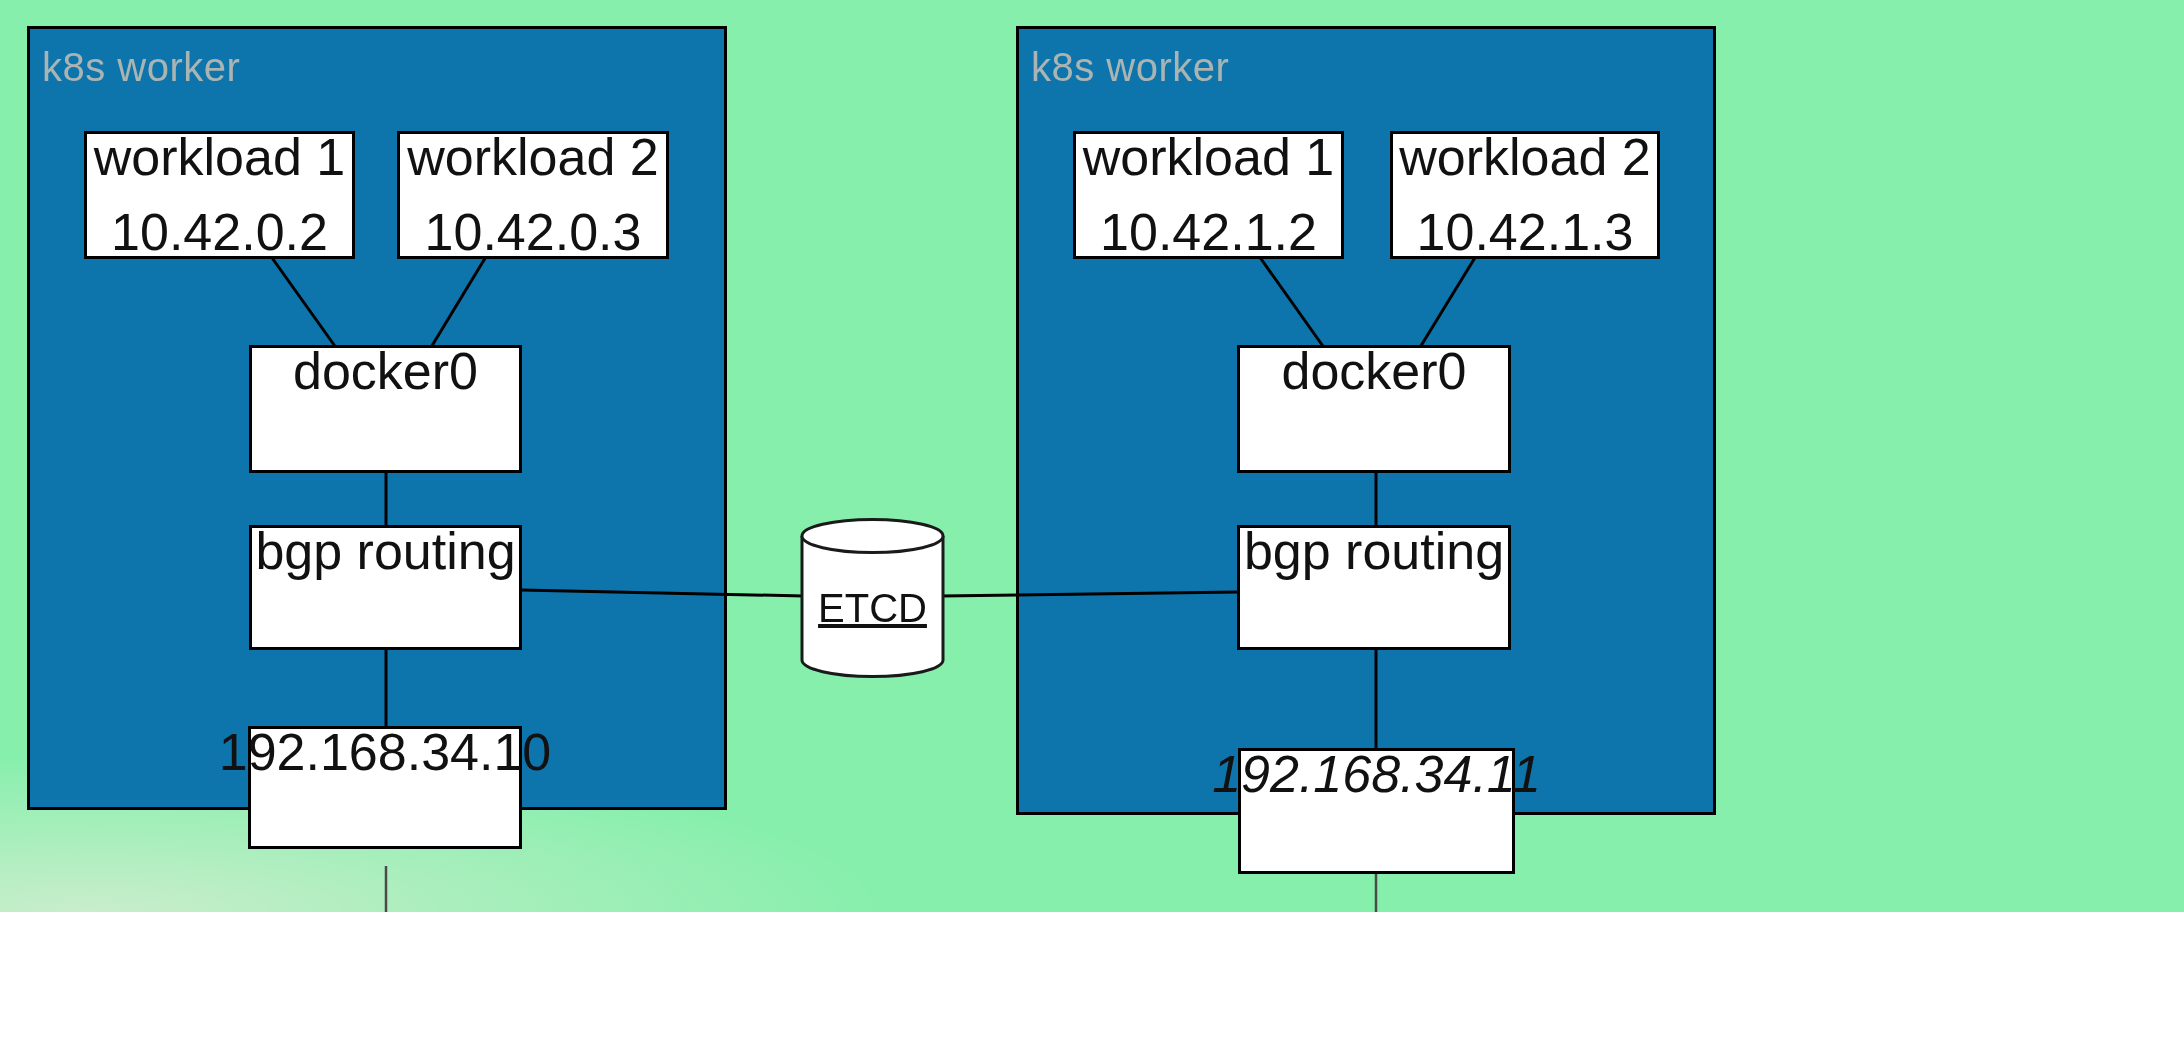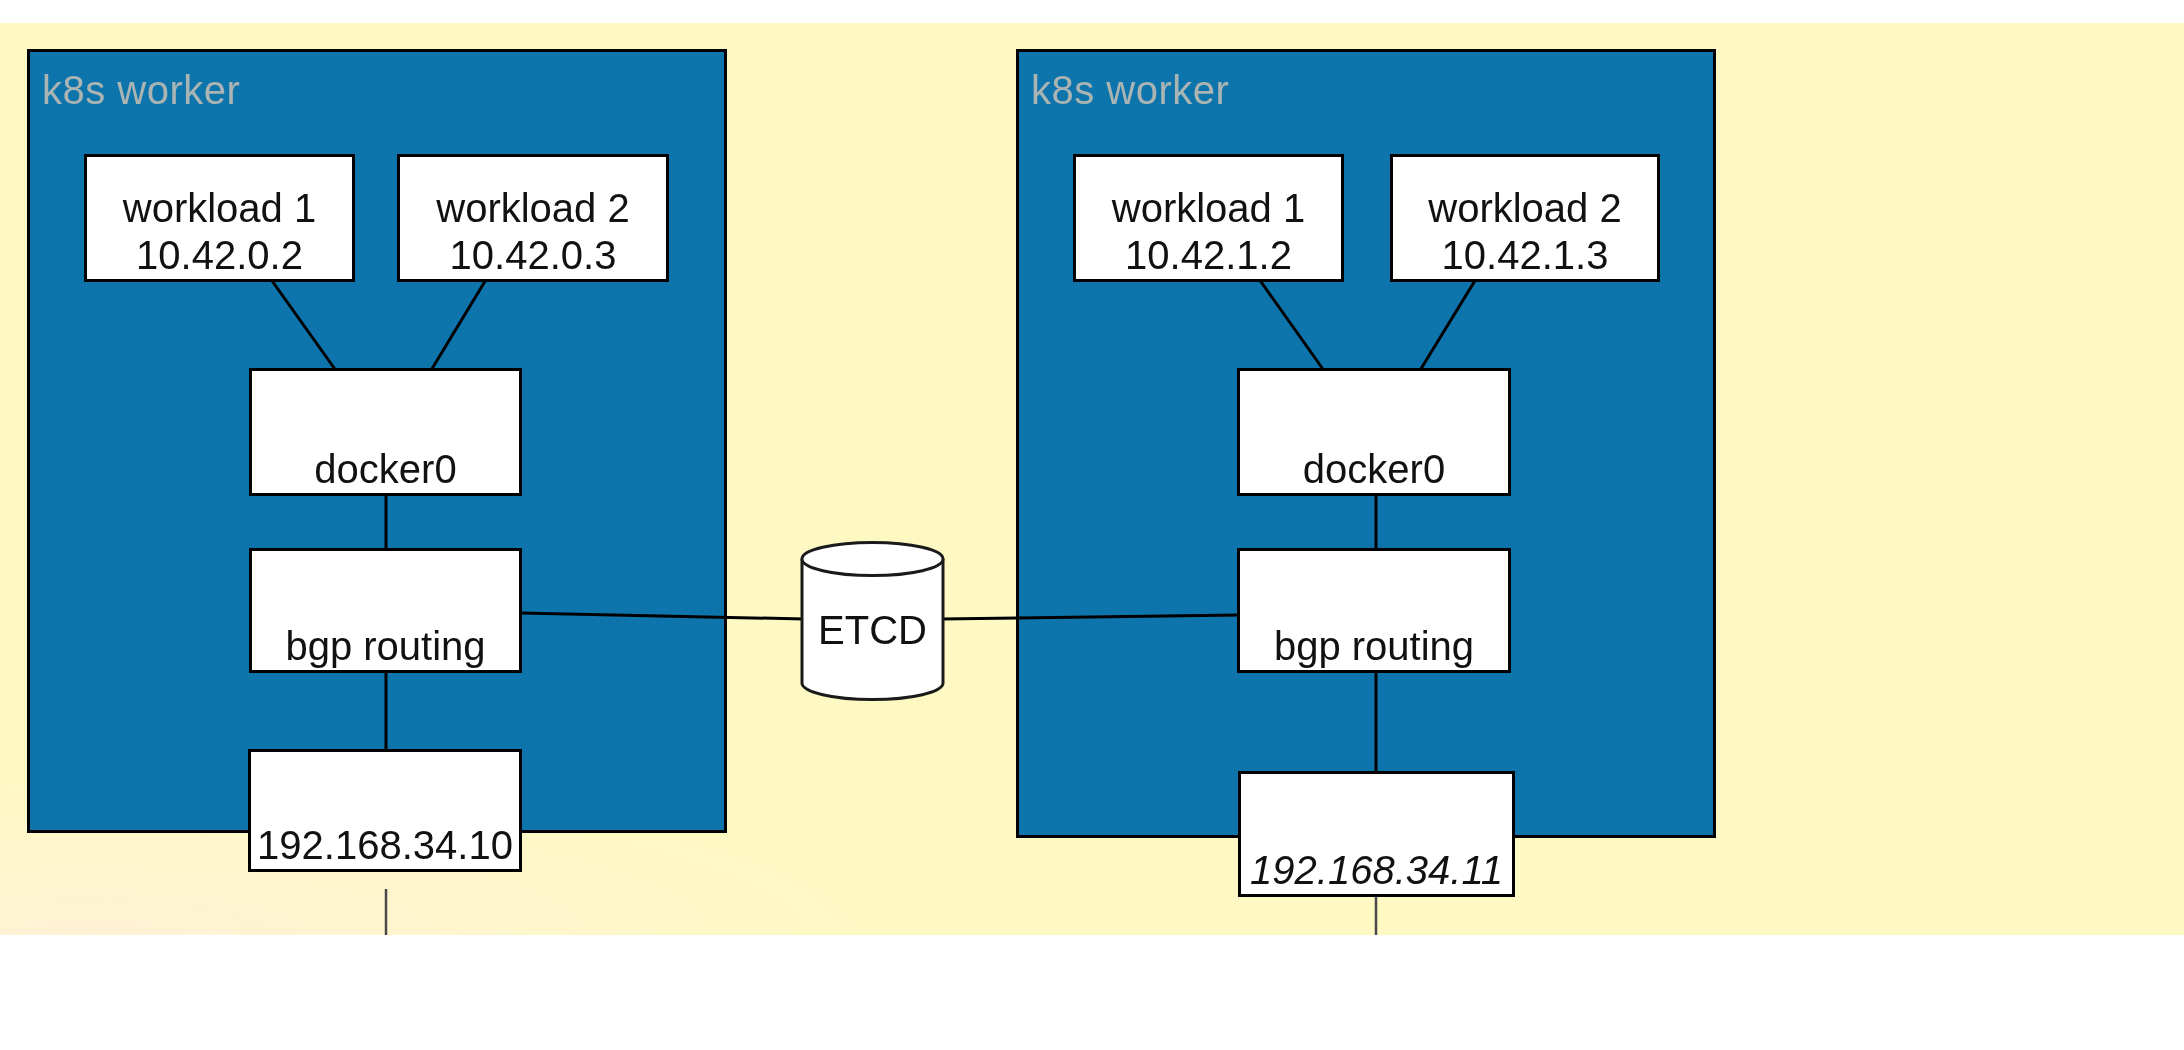--- a/index.html
+++ b/index.html
@@ -1,22 +1,21 @@
 <!DOCTYPE html>
 <html><head>
 <meta charset="utf-8">
 <style>
   html,body{margin:0;padding:0;background:#ffffff;}
   .stage{
     position:relative;
     width:2184px;height:912px;
-    background:#fef9c3;
+    background:#86efac;
     font-family:"Liberation Sans", sans-serif;
     overflow:hidden;
-    margin-top:23px;
   }
   
   .stage::after{
     content:"";position:absolute;left:0;bottom:0;width:900px;height:160px;
     background:radial-gradient(ellipse at 10% 100%, rgba(255,236,228,0.55), rgba(255,255,255,0) 70%);
     pointer-events:none;
   }
   .group{
     position:absolute;
     background:#0d75ac;
@@ -35,42 +34,42 @@
   .g-right{left:1016px;top:26px;width:700px;height:789px;}
 
   .wires{position:absolute;left:0;top:0;z-index:2;pointer-events:none;}
 
   .node{
     position:absolute;
     background:#ffffff;
     border:3px solid #000000;
     box-sizing:border-box;
     display:flex;flex-direction:column;
-    align-items:center;justify-content:flex-end;
+    align-items:center;justify-content:space-between;
     z-index:3;
     color:#111111;
-    font-size:40px;line-height:47px;
+    font-size:52px;line-height:47px;
     text-align:center;
     white-space:nowrap;
   }
   .n-wl1-l{left:84px;top:131px;width:271px;height:128px;}
   .n-wl2-l{left:397px;top:131px;width:272px;height:128px;}
   .n-doc-l{left:249px;top:345px;width:273px;height:128px;}
   .n-bgp-l{left:249px;top:525px;width:273px;height:125px;}
   .n-ip-l{left:248px;top:726px;width:274px;height:123px;}
   .n-wl1-r{left:1073px;top:131px;width:271px;height:128px;}
   .n-wl2-r{left:1390px;top:131px;width:270px;height:128px;}
   .n-doc-r{left:1237px;top:345px;width:274px;height:128px;}
   .n-bgp-r{left:1237px;top:525px;width:274px;height:125px;}
   .n-ip-r{left:1238px;top:748px;width:277px;height:126px;font-style:italic;}
 
   .etcd-label{
     position:absolute;left:802px;top:586px;width:141px;height:44px;
-    display:flex;align-items:flex-end;justify-content:center;
-    z-index:4;color:#111111;font-size:40px;white-space:nowrap;
+    display:flex;align-items:flex-start;justify-content:center;
+    z-index:4;color:#111111;font-size:40px;white-space:nowrap;text-decoration:underline;
   }
 </style>
 </head>
 <body>
 
 <div class="stage">
 
   <div class="group g-left">
     <div class="group-label">k8s worker</div>
   </div>

